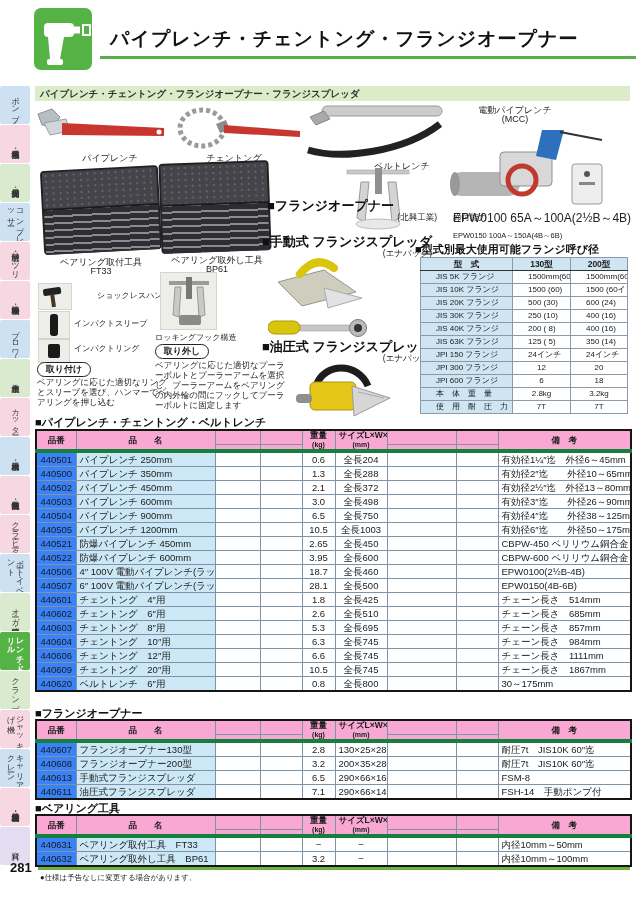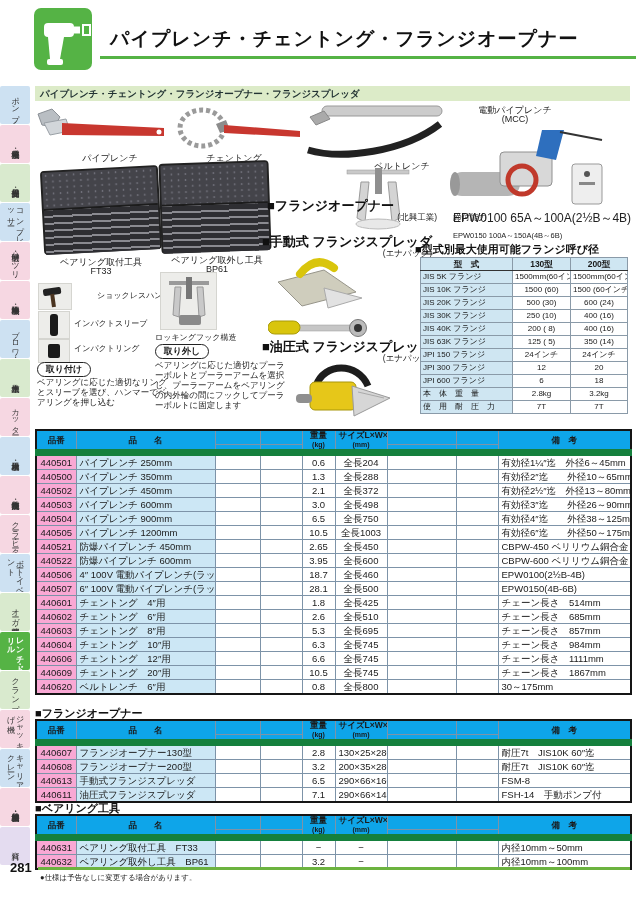--- a/index.html
+++ b/index.html
@@ -38,34 +38,34 @@
   .case .lid{height:45%;background-color:#44444a;border-bottom:2px solid #1c1c1c;
              background-image:radial-gradient(#70707a 1px, transparent 1.2px);background-size:7px 6px;}
   .case .tray{height:55%;background:repeating-linear-gradient(180deg,#2e2e32 0 5px,#8a8a90 5px 7px);}
 
   
   .tbl-title{font-size:11px;font-weight:bold;color:#111;white-space:nowrap;}
 
   
   table.t-main{border-collapse:collapse;table-layout:fixed;width:595px;border:2px solid #151515;}
   .t-main th,.t-main td{border:1px solid #7d93a8;padding:0 3px;overflow:hidden;white-space:nowrap;box-sizing:border-box;}
-  .t-main thead th{background:#0ea5e9;font-weight:bold;font-size:8.5px;height:19px;line-height:9px;
-                   border-bottom:7px solid #15803d;text-align:center;}
+  .t-main thead th{background:#f9a8d4;font-weight:bold;font-size:8.5px;height:19px;line-height:9px;
+                   border-bottom:4px solid #15803d;text-align:center;}
   .t-main thead th .unit{font-size:7px;font-weight:bold;}
   .t-main thead th.bl{padding:0;}
   .t-main thead th.bl .split{height:9px;border-bottom:1px solid #7d93a8;}
   .t-main td{height:14px;font-size:9.5px;line-height:13px;}
-  .t-main td.cd{background:#f9a8d4;text-align:center;}
+  .t-main td.cd{background:#3b82f6;text-align:center;}
   .t-main td.nm{background:#cce7f5;text-align:left;}
   .t-main td.wt,.t-main td.sz{text-align:center;}
   .t-main td.rm{text-align:left;}
 
   
   table.spec{border-collapse:collapse;table-layout:fixed;width:207px;border:1.5px solid #333;}
-  .spec th,.spec td{border:1px solid #8a9aa8;font-size:8px;height:13px;padding:0 2px;
+  .spec th,.spec td{border:1px solid #8a9aa8;font-size:8px;height:13px;padding:0 15px;
                     white-space:nowrap;overflow:hidden;box-sizing:border-box;line-height:12px;}
   .spec thead th{background:#cfe6f2;font-weight:bold;font-size:8.5px;text-align:center;border-bottom:1px solid #333;}
   .spec td.lbl{background:#cfe6f2;text-align:left;}
   .spec td.v{text-align:center;background:#fff;}
 
   
   .pgnum{font-size:13px;font-weight:bold;color:#111;}
   .ftr-line{background:#6cb33f;height:3px;}
   .ftr-note{font-size:7.5px;color:#222;white-space:nowrap;}
 </style>
@@ -316,20 +316,21 @@
           </tr>
           <tr>
             <td class="lbl">使　用　耐　圧　力</td>
             <td class="v">7T</td>
             <td class="v">7T</td>
           </tr>
         </tbody>
     </table>
   </div>
 
+  <div class="abs tbl-title" style="left:35px;top:415px;">■パイプレンチ・チェントング・ベルトレンチ</div>
   <div class="abs" style="left:35px;top:429px;">
       <table class="t-main">
         <colgroup>
           <col style="width:40px">
           <col style="width:139px">
           <col style="width:45px">
           <col style="width:42px">
           <col style="width:33px">
           <col style="width:52px">
           <col style="width:69px">

